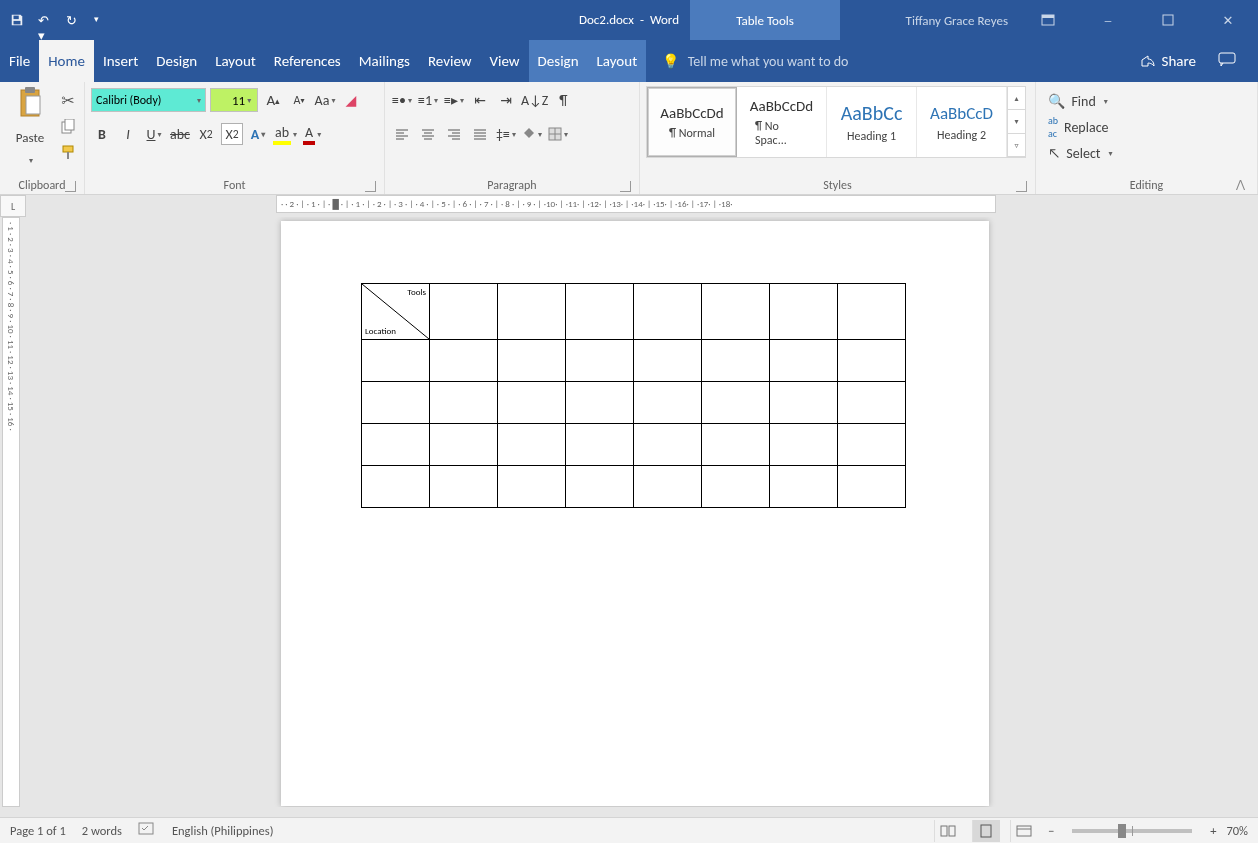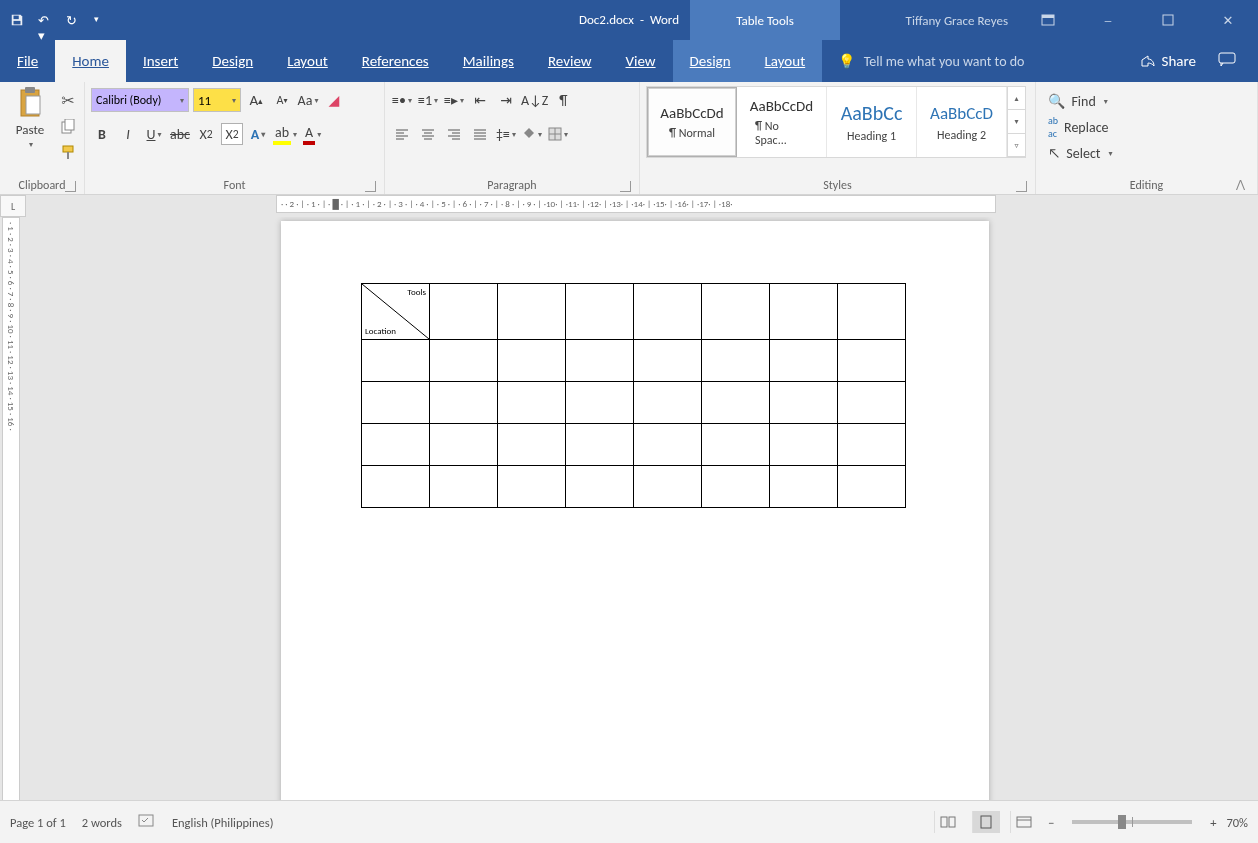--- a/index.html
+++ b/index.html
@@ -6,37 +6,37 @@
 body { background:#e6e6e6; width:1258px; height:843px; overflow:hidden; position:relative; }
 .title-bar { height:40px; background:#2b579a; display:flex; align-items:center; color:#fff; font-size:12px; }
 .qat { display:flex; align-items:center; padding-left:10px; gap:14px; }
 .qat svg, .qat .glyph { width:14px; height:14px; }
 .glyph { font-size:13px; color:#fff; }
 .title-center { position:absolute; left:50%; transform:translateX(-50%); top:12px; font-size:13px; color:#fff; display:flex; gap:6px; }
 .table-tools { position:absolute; left:690px; top:0; width:150px; height:40px; background:#4b7bbd; display:flex; align-items:center; justify-content:center; color:#fff; font-size:13px; }
 .right-title { position:absolute; right:10px; top:0; height:40px; display:flex; align-items:center; gap:20px; color:#c9d6e8; font-size:13px; }
 .win-btn { width:40px; height:30px; display:flex; align-items:center; justify-content:center; }
 .tab-strip { height:42px; background:#2b579a; display:flex; align-items:stretch; color:#fff; font-size:15px; }
-.tab { padding:0 17px; display:flex; align-items:center; cursor:pointer;text-decoration:underline; }
+.tab { padding:0 9px; display:flex; align-items:center; cursor:pointer; }
 .tab.active { background:#f3f3f3; color:#2b579a; }
 .tellme { flex:1; display:flex; align-items:center; gap:8px; color:#c9d6e8; font-size:14px; padding-left:16px; }
 .tab-right { display:flex; align-items:center; gap:8px; padding-right:22px; }
 .ribbon { height:113px; background:#f3f3f3; border-bottom:1px solid #d4d4d4; display:flex; }
 .group { border-right:1px solid #e1e1e1; display:flex; flex-direction:column; padding:4px 6px 0; position:relative; }
 .group-body { flex:1; display:flex; align-items:flex-start; }
 .group-label { text-align:center; font-size:12px; color:#666; padding:2px 0; position:relative; }
 .launcher { position:absolute; right:2px; bottom:2px; width:11px; height:11px; border:1px solid #999; border-top:none; border-left:none; }
 .clipboard-group { width:85px; }
-.paste-btn { display:flex; flex-direction:column; align-items:center; width:48px; text-align:right; font-size:13px; color:#444; gap:2px;}
+.paste-btn { display:flex; flex-direction:column; align-items:center; width:48px; text-align:right; font-size:13px; color:#444; gap:10px;}
 .clip-side { display:flex; flex-direction:column; gap:6px; padding:4px 0 0 4px; }
 .icon-btn { width:20px; height:20px; display:flex; align-items:center; justify-content:center; color:#555; }
 .font-group { width:300px; }
 .font-row { display:flex; gap:4px; align-items:center; height:28px; }
-.font-combo { width:98px; height:24px; border:1px solid #c0c0c0; background:#c4b5fd; font-size:12px; padding:2px 4px; display:flex; justify-content:space-between; align-items:center;}
-.size-combo { width:48px; height:24px; border:1px solid #c0c0c0; background:#fde047; font-size:13px; padding:2px 4px; display:flex; justify-content:space-between; align-items:center;}
+.font-combo { width:115px; height:24px; border:1px solid #c0c0c0; background:#5eead4; font-size:12px; padding:2px 4px; display:flex; justify-content:space-between; align-items:center;}
+.size-combo { width:48px; height:24px; border:1px solid #c0c0c0; background:#bef264; font-size:13px; padding:2px 21px; display:flex; justify-content:space-between; align-items:center;}
 .btn-sm { min-width:22px; height:22px; display:flex; align-items:center; justify-content:center; font-size:14px; color:#444; cursor:pointer; position:relative; }
 .btn-sm.boxed { border:1px solid #b0b0b0; background:#fff; }
 .dd-arrow { font-size:8px; color:#666; margin-left:2px; }
 .para-group { width:255px; }
 .styles-group { width:396px; }
 .style-gallery { display:flex; border:1px solid #d8d8d8; background:#fff; height:72px; }
 .style-item { width:90px; border-right:1px solid #e8e8e8; display:flex; flex-direction:column; align-items:center; justify-content:center; padding:4px 18px; gap:4px; }
 .style-item.sel { border:1px solid #b0b0b0; background:#fdfdfd; box-shadow:inset 0 0 0 1px #d0d0d0;}
 .style-preview { font-size:15px; color:#333; }
 .style-preview.h1 { color:#2e74b5; font-size:20px; }
@@ -53,21 +53,21 @@
 .v-ruler { position:absolute; left:2px; top:217px; width:18px; height:590px; background:#fff; border:1px solid #ccc; font-size:9px; color:#666; writing-mode:vertical-rl; padding:4px 2px; letter-spacing:0;}
 .doc-area { position:absolute; left:26px; right:0; top:217px; bottom:36px; background:#e6e6e6; overflow:hidden;}
 .page { position:absolute; left:255px; top:4px; width:708px; height:585px; background:#fff; box-shadow:0 0 6px rgba(0,0,0,.25);}
 .word-table { position:absolute; left:80px; top:62px; border-collapse:collapse; }
 .word-table td { border:1px solid #000; width:68px; height:42px; }
 .word-table tr:first-child td { height:56px; }
 .diag-cell { position:relative; }
 .diag-cell .d1 { position:absolute; right:3px; top:2px; font-size:9px; }
 .diag-cell .d2 { position:absolute; left:3px; bottom:3px; font-size:9px; }
 .diag-line { position:absolute; left:0; top:0; width:100%; height:100%; }
-.status-bar { position:absolute; left:0; right:0; bottom:0; height:43px; background:#f3f3f3; border-top:1px solid #d4d4d4; display:flex; align-items:center; font-size:12.5px; color:#555; padding:0 10px; gap:16px;}
+.status-bar { position:absolute; left:0; right:0; bottom:0; height:26px; background:#f3f3f3; border-top:1px solid #d4d4d4; display:flex; align-items:center; font-size:12.5px; color:#555; padding:0 10px; gap:16px;}
 .sb-right { margin-left:auto; display:flex; align-items:center; gap:10px; }
 .view-btn { width:28px; height:22px; display:flex; align-items:center; justify-content:center; border-left:1px solid #ddd;}
 .view-btn.active { background:#d8d8d8; }
 .zoom-slider { width:120px; height:4px; background:#c0c0c0; position:relative; margin:0 8px;}
 .zoom-slider .tick { position:absolute; left:50%; top:-3px; width:1px; height:10px; background:#999;}
 .zoom-slider .thumb { position:absolute; left:38%; top:-5px; width:8px; height:14px; background:#888; }
 .row2 { margin-top:6px; }
 </style>
 </head>
 <body>

